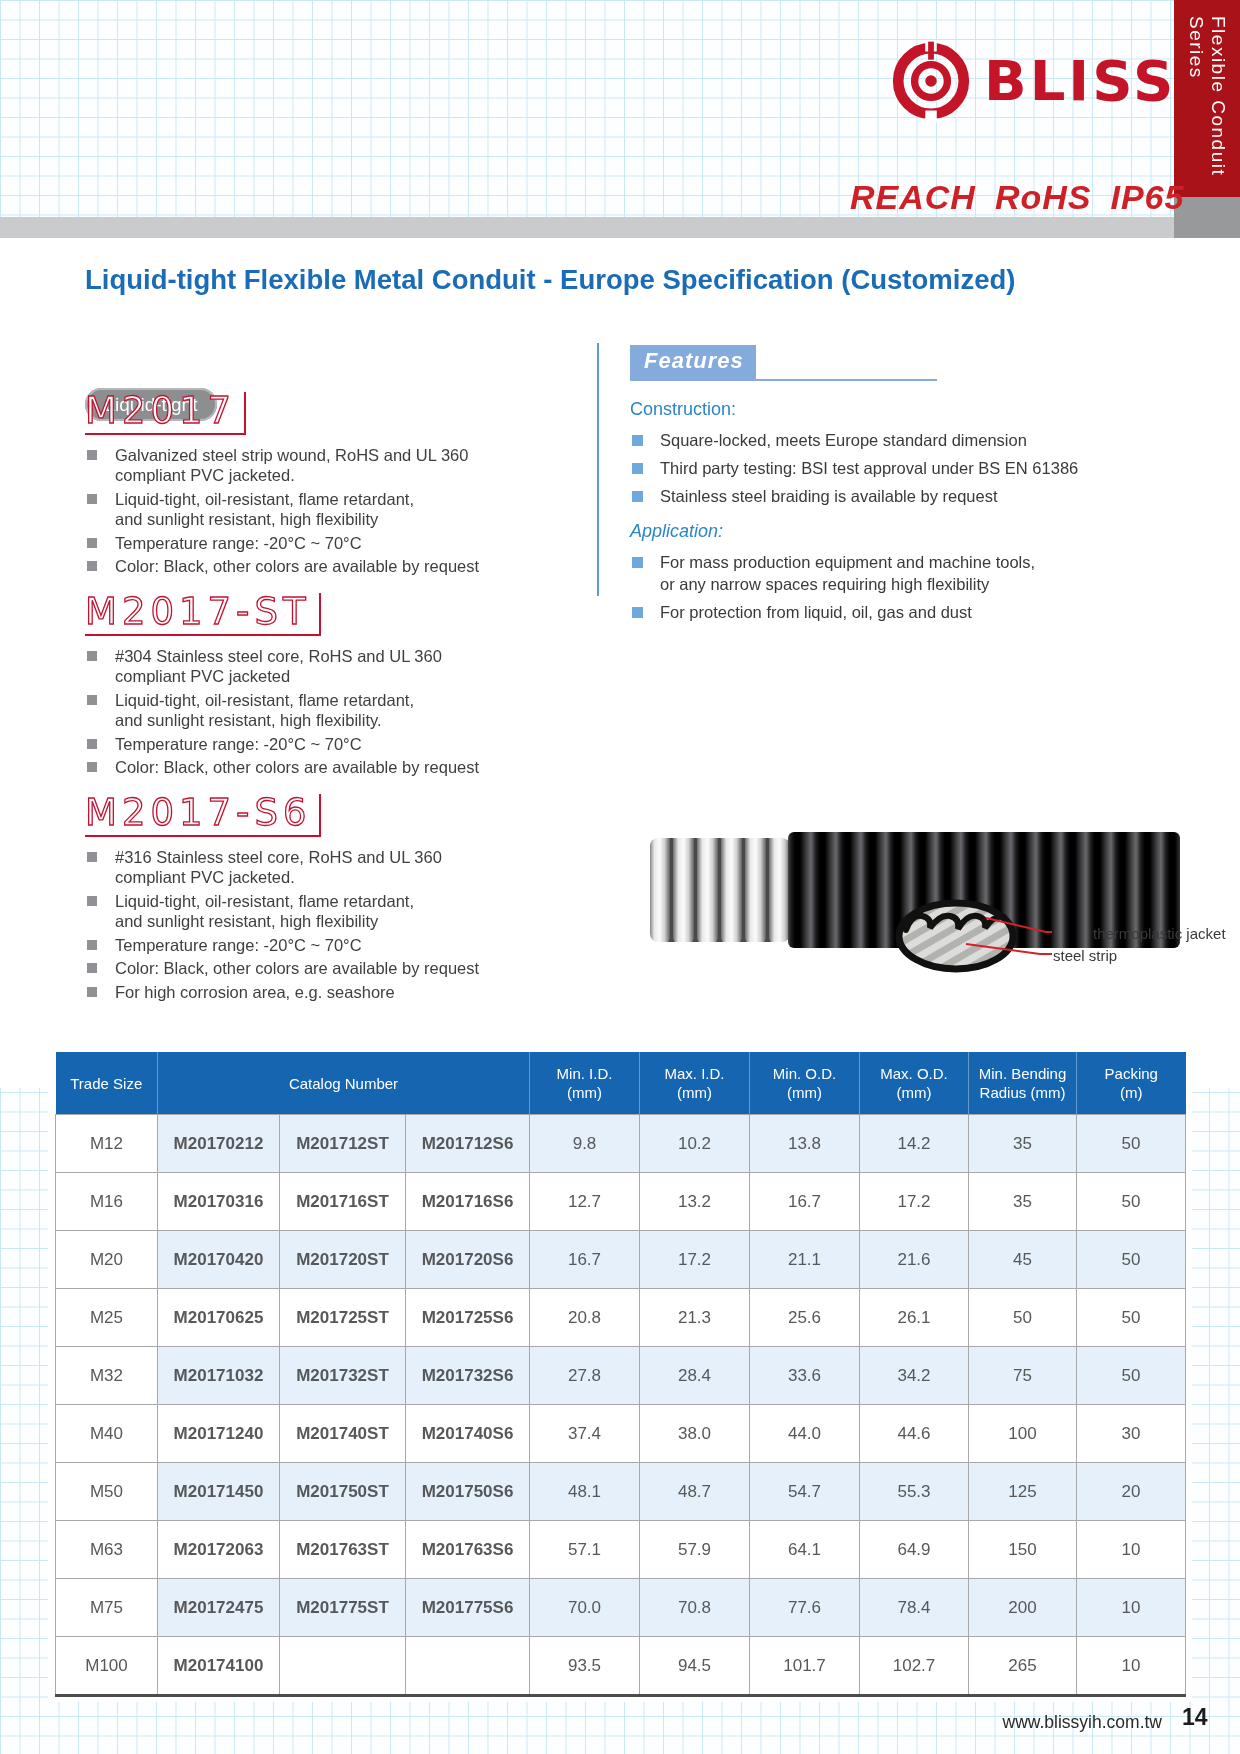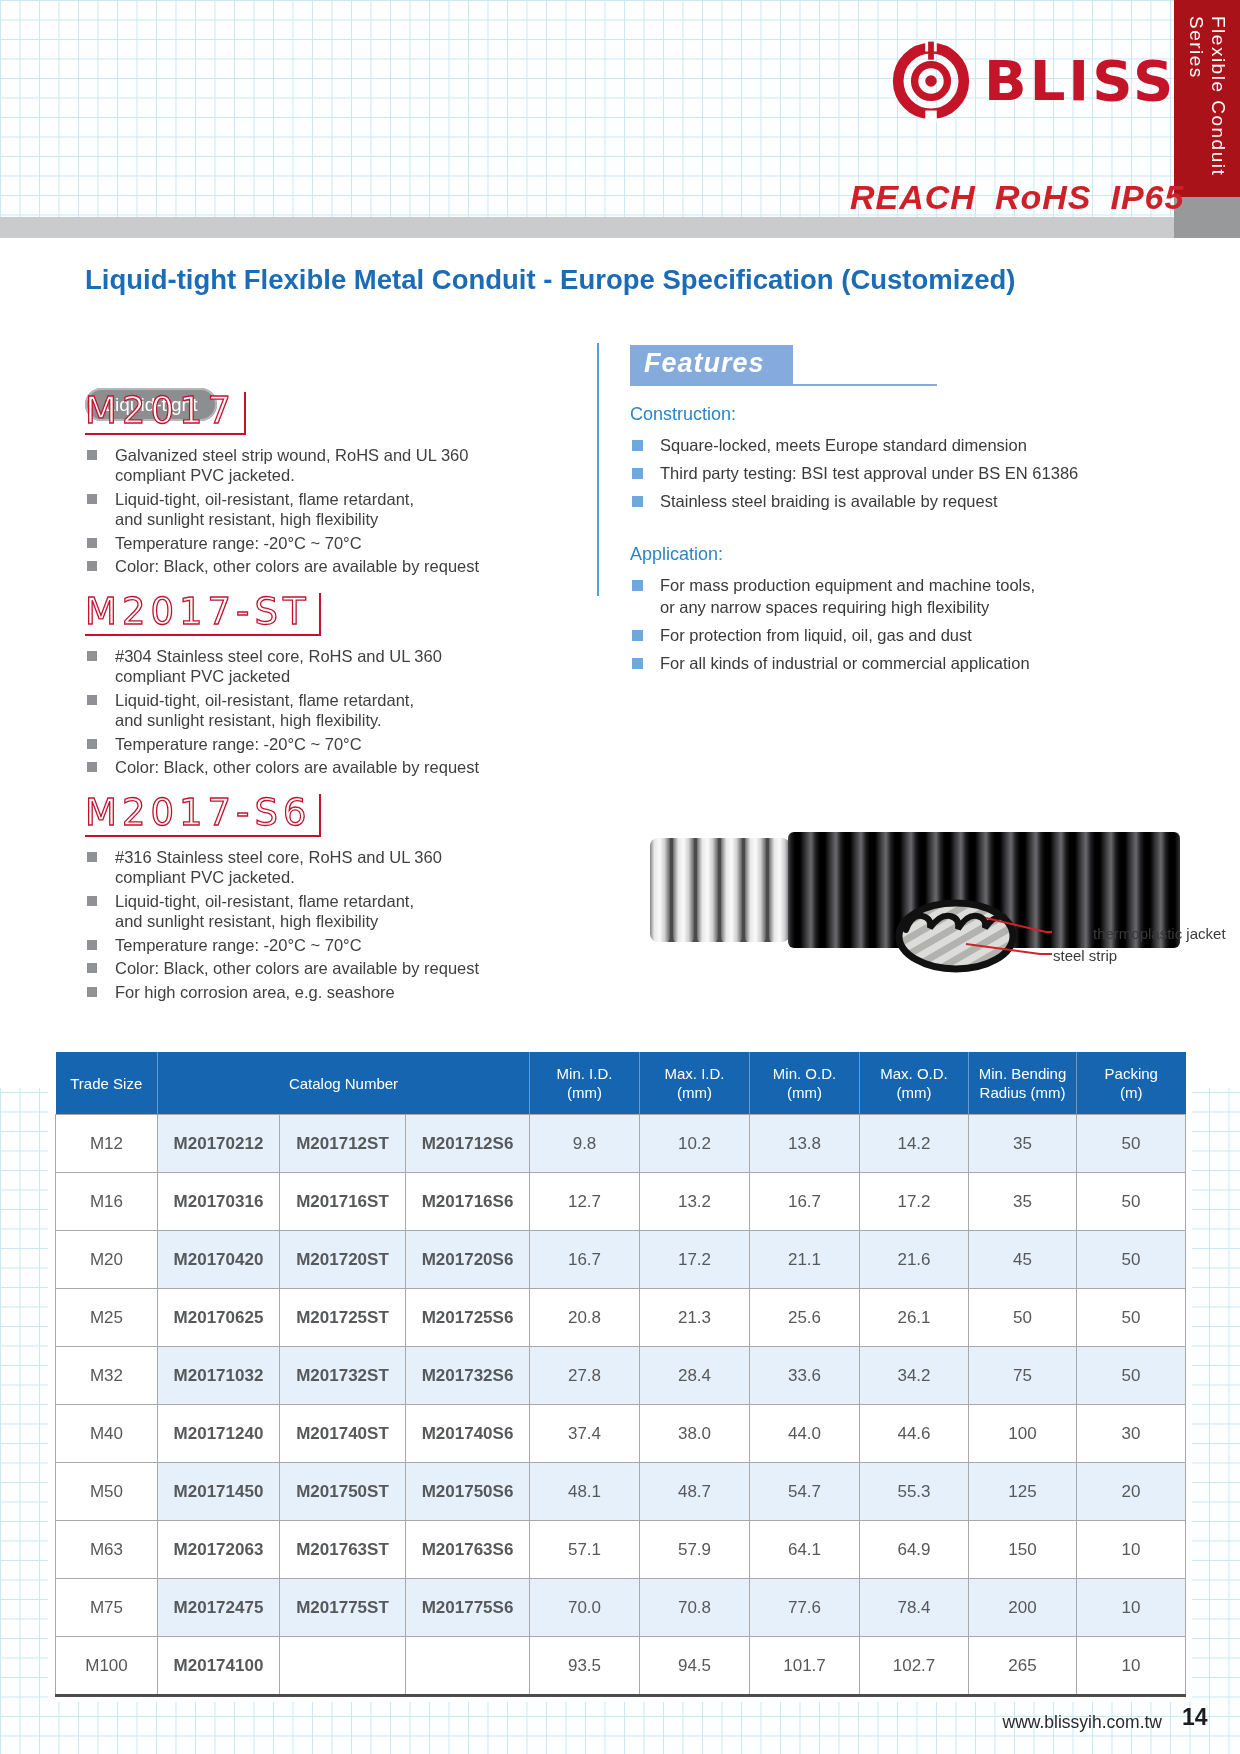--- a/index.html
+++ b/index.html
@@ -40,23 +40,23 @@
     -webkit-text-fill-color:#fff;-webkit-text-stroke:1.3px #c2122f;
     border-bottom:2px solid #c2122f;border-right:2px solid #c2122f;padding:0 8px 2px 0;}
   ul.bullets{list-style:none;margin:10px 0 0 0;padding:0;font-size:16.5px;color:#3f3f41;}
   ul.bullets li{position:relative;padding-left:30px;margin-bottom:3px;line-height:20.5px;}
   ul.bullets li::before{content:"";position:absolute;left:2px;top:5px;width:10px;height:10px;background:#909194;}
 
   .divider{position:absolute;left:597px;top:343px;width:2px;height:253px;background:#5b9bd5;}
   .features{position:absolute;left:630px;top:345px;width:510px;}
   .features-heading{width:307px;border-bottom:2px solid #84abdc;}
   .features-heading .box{display:inline-block;background:#84abdc;color:#fff;
-    font-style:italic;font-weight:bold;font-size:27px;padding:3px 28px 5px 14px;letter-spacing:1px;}
+    font-style:italic;font-weight:bold;font-size:22px;padding:3px 12px 5px 14px;letter-spacing:1px;}
   .feature-section-title{color:#2b86c6;font-size:18px;margin:18px 0 9px 0;}
-  .feature-section + .feature-section .feature-section-title{margin-top:32px;}
+  .feature-section + .feature-section .feature-section-title{margin-top:14px;font-style:italic;}
   .features ul.bullets{margin-top:0;font-size:16.5px;color:#3a3a3c;}
   .features ul.bullets li{line-height:22px;margin-bottom:6px;}
   .features ul.bullets li::before{background:#6fa8dc;top:6px;width:11px;height:11px;}
 
   .conduit{position:absolute;left:648px;top:826px;width:534px;height:150px;}
   .diagram-label{position:absolute;font-size:15px;color:#3a3a3a;}
   #label-jacket{left:1053px;top:925px;padding-left:40px;}
   #label-strip{left:1053px;top:947px;}
 
   table.spec-table{position:absolute;left:55px;top:1052px;width:1130px;
@@ -146,21 +146,20 @@
             <li>Square-locked, meets Europe standard dimension</li>
             <li>Third party testing: BSI test approval under BS EN 61386</li>
             <li>Stainless steel braiding is available by request</li>
           </ul>
         </div>
         <div class="feature-section">
           <div class="feature-section-title">Application:</div>
           <ul class="bullets">
             <li>For mass production equipment and machine tools,<br>or any narrow spaces requiring high flexibility</li>
             <li>For protection from liquid, oil, gas and dust</li>
-            <li>For all kinds of industrial or commercial application</li>
           </ul>
         </div>
       </div>
   </div>
 
   <div class="conduit">
     <svg viewBox="0 0 534 150" width="534" height="150">
       <defs>
         <linearGradient id="gs" x1="0" y1="0" x2="1" y2="0">
           <stop offset="0" stop-color="#6e6e6e"></stop>

